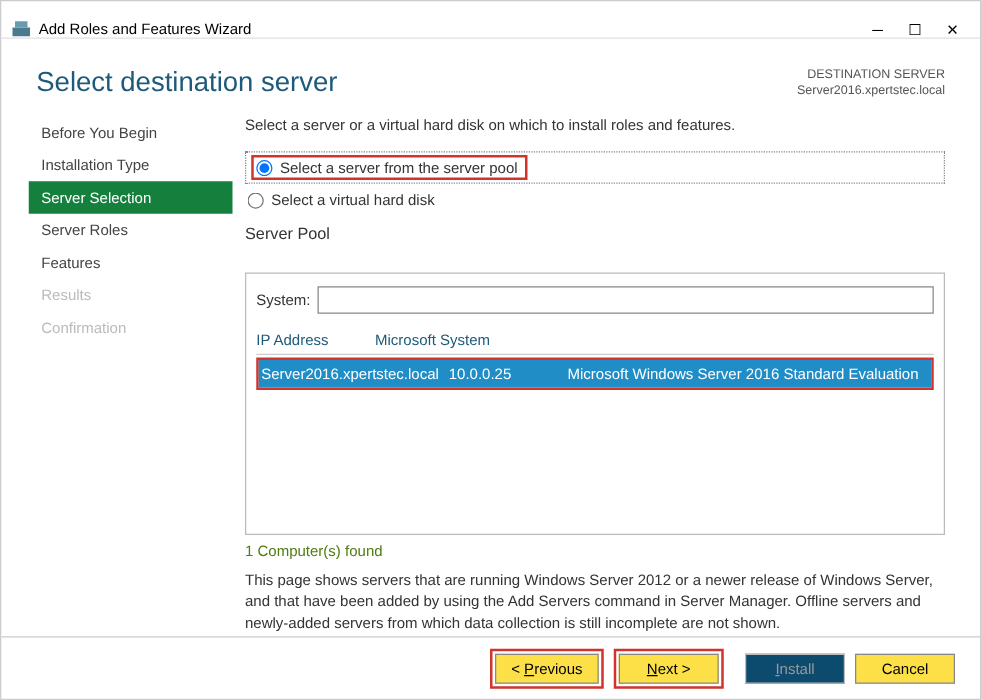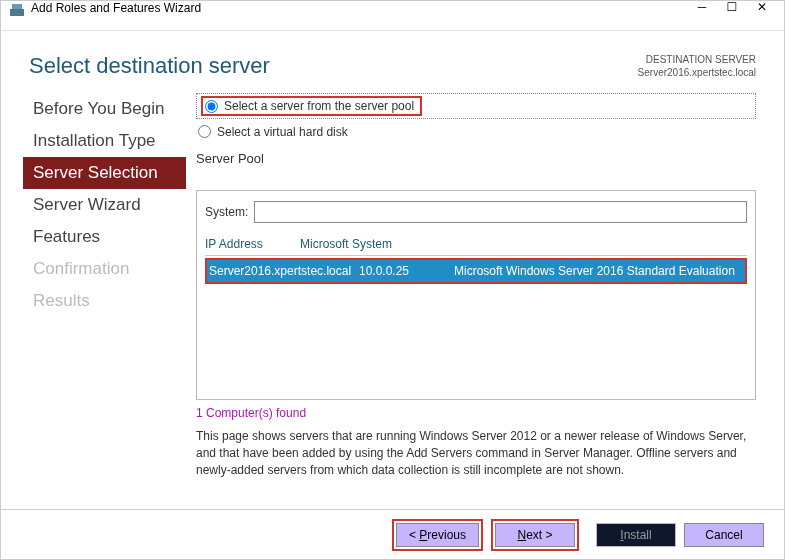--- a/index.html
+++ b/index.html
@@ -1,53 +1,53 @@
 <!DOCTYPE html>
 <html><head>
 <meta charset="utf-8">
 <style>
 *{box-sizing:border-box;margin:0;padding:0;font-family:"Segoe UI",Arial,sans-serif}
 body{background:#fff;width:785px;height:560px;overflow:hidden;position:relative;border:1px solid #ccc}
-.titlebar{height:30px;display:flex;align-items:flex-start;padding:0 8px;border-bottom:1px solid #e0e0e0}
+.titlebar{height:30px;display:flex;align-items:flex-end;padding:0 8px;border-bottom:1px solid #e0e0e0}
 .titlebar .icon{width:16px;height:16px;margin-right:6px;display:inline-flex}
 .titlebar .title{font-size:12px;color:#000;flex:1}
 .winbtns{display:flex;gap:18px;padding-right:8px}
 .winbtn{width:12px;height:12px;display:flex;align-items:center;justify-content:center;font-size:12px;color:#000}
 .header{display:flex;justify-content:space-between;align-items:flex-start;padding:22px 28px 8px}
 .header h1{font-size:22px;font-weight:300;color:#1e5a7a}
 .header .meta{text-align:right;font-size:10px;color:#555;line-height:1.3}
 .body{display:flex;padding:6px 0 0}
 .sidebar{width:185px;padding-left:22px}
-.sidebar .item{font-size:17px;color:#444;padding:6px 10px;cursor:pointer}
-.sidebar .item.sel{background:#7f1d1d;color:#fff}
+.sidebar .item{font-size:12px;color:#444;padding:6px 10px;cursor:pointer}
+.sidebar .item.sel{background:#15803d;color:#fff}
 .sidebar .item.dis{color:#bbb;cursor:default}
 .main{flex:1;padding:0 28px 0 10px}
 .instr{font-size:12px;color:#333;margin-bottom:14px}
-.radiorow{display:flex;align-items:flex-start;font-size:12px;color:#333;margin-bottom:6px;padding:2px}
+.radiorow{display:flex;align-items:center;font-size:12px;color:#333;margin-bottom:6px;padding:2px}
 .radiorow input{margin-right:6px}
 .r-highlight{border:2px solid #d0342c;padding:1px 6px 1px 2px;display:inline-flex;align-items:center}
 .radiorow.full{border:1px dotted #888;padding:2px 4px;margin-bottom:4px}
 .poollbl{font-size:13px;color:#333;margin-top:10px;margin-bottom:24px}
 .pool{border:1px solid #bbb;padding:10px 8px 0}
 .filter{display:flex;align-items:center;margin-bottom:10px}
 .filter label{font-size:12px;margin-right:6px;color:#333}
 .filter input{flex:1;height:22px;border:1px solid #888;padding:0 4px;font-size:12px}
 .thead{display:flex;border-bottom:1px solid #ccc;padding:4px 0}
 .thead div{font-size:12px;color:#1e5a7a}
 .c1{width:150px}
 .c2{width:95px}
 .c3{flex:1}
 .rowwrap{border:2px solid #d0342c;margin-top:2px}
 .row{display:flex;background:#208dc7;color:#fff;padding:4px 2px;font-size:12px}
 .listspace{height:115px;border-top:none}
-.found{font-size:12px;color:#a21caf;margin-top:6px}
+.found{font-size:12px;color:#4d7c0f;margin-top:6px}
 .desc{font-size:12px;color:#333;margin-top:8px;line-height:1.4}
 .footer{position:absolute;bottom:0;left:0;right:0;height:50px;border-top:1px solid #ccc;display:flex;align-items:center;justify-content:flex-end;padding:0 20px;gap:8px}
-.btn{min-width:80px;height:24px;font-size:12px;border:1px solid #888;background:#c4b5fd;cursor:pointer;padding:0 12px}
-.btn.dis{color:#999;border-color:#bbb;background:#0f172a;cursor:default}
+.btn{min-width:80px;height:24px;font-size:12px;border:1px solid #888;background:#fde047;cursor:pointer;padding:0 12px}
+.btn.dis{color:#999;border-color:#bbb;background:#0c4a6e;cursor:default}
 .btn .u{text-decoration:underline}
 .hl{border:2px solid #d0342c;padding:2px}
 .sep{width:1px;height:26px;background:transparent}
 </style>
 </head>
 <body>
 
 <div class="titlebar">
   <span class="icon">
     <svg viewBox="0 0 16 16">
@@ -69,27 +69,28 @@
     <div>DESTINATION SERVER</div>
     <div>Server2016.xpertstec.local</div>
   </div>
 </div>
 
 <div class="body">
   <div class="sidebar">
     <div class="item">Before You Begin</div>
     <div class="item">Installation Type</div>
     <div class="item sel">Server Selection</div>
-    <div class="item">Server Wizard</div>
+    <div class="item">Server Roles</div>
     <div class="item">Features</div>
+    <div class="item dis">Results</div>
     <div class="item dis">Confirmation</div>
-    <div class="item dis">Results</div>
   </div>
 
   <div class="main">
+    <div class="instr">Select a server or a virtual hard disk on which to install roles and features.</div>
 
     <div class="radiorow full">
       <span class="r-highlight">
         <input type="radio" checked="" style="">
         <span>Select a server from the server pool</span>
       </span>
     </div>
     <div class="radiorow">
       <input type="radio" style="">
       <span>Select a virtual hard disk</span>

